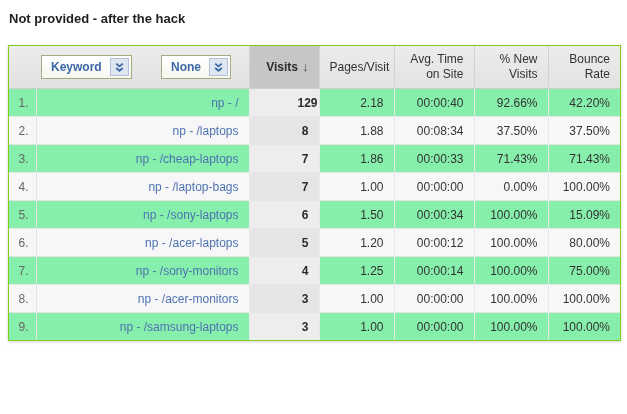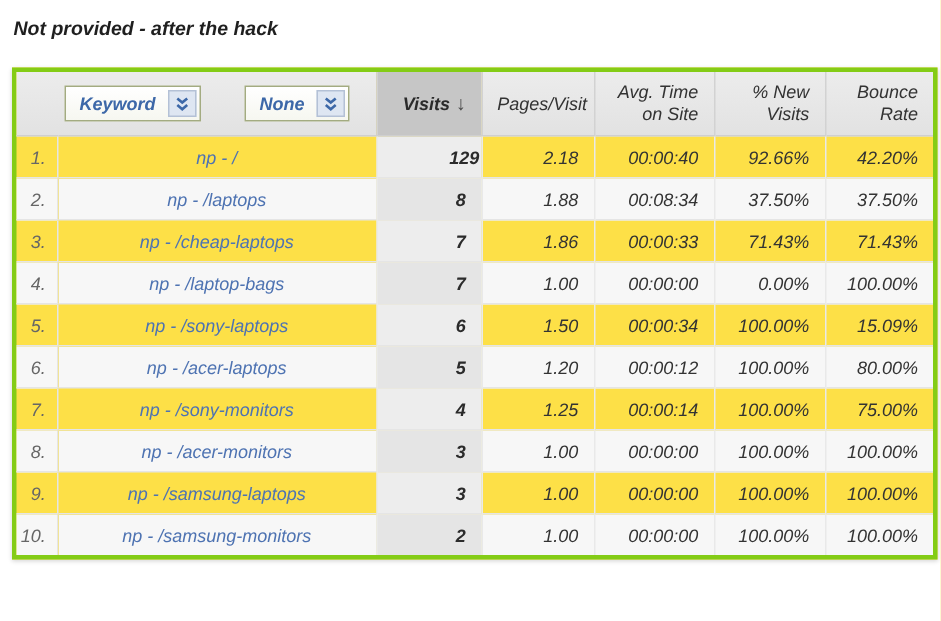--- a/index.html
+++ b/index.html
@@ -1,37 +1,37 @@
 <!DOCTYPE html>
 <html><head>
 <meta charset="utf-8">
 <style>
   html, body { margin:0; padding:0; background:#ffffff; }
   body {
     width:627px; height:414px; overflow:hidden;
     font-family:"Liberation Sans", sans-serif;
     color:#1a1a1a;
   }
-  .wrap { padding:8px;font-style:italic; }
+  .wrap { padding:8px; }
 
   .page-title {
     font-size:13px; font-weight:bold; color:#1f1f1f;
     margin:3px 0 0 1px;
   }
   .intro {
     font-size:13px; color:#262626;
     margin:21px 0 0 1px;
   }
 
   .table-shell {
     margin:19px 0 16px 0;
     width:611px;
-    border:3px solid #84cc16;
+    border:1px solid #84cc16;
     box-shadow:0 1px 3px rgba(0,0,0,0.18);
-    background:#fde047;
+    background:#86efac;
   }
   table {
     border-collapse:collapse; table-layout:fixed;
     width:100%; font-size:12px; color:#333;
   }
   col.c1{width:27px;} col.c2{width:213px;} col.c3{width:70px;}
   col.c4{width:75px;} col.c5{width:80px;} col.c6{width:74px;} col.c7{width:72px;}
 
   thead th {
     background:linear-gradient(#ececec,#e2e2e2);
@@ -65,21 +65,21 @@
   }
 
   tbody td {
     height:27px; padding:0 10px;
     border-top:1px solid #e5e5e5; vertical-align:middle;
   }
   td.c-num {
     text-align:right; color:#666; padding:0 7px 0 2px;
     border-right:1px solid #e5e5e5;
   }
-  td.c-kw { text-align:center; padding-left:10px; overflow:hidden; white-space:nowrap; }
+  td.c-kw { text-align:right; padding-left:10px; overflow:hidden; white-space:nowrap; }
   .kw-link { color:#4e73b2; text-decoration:none; cursor:pointer; }
   td.c-metric { text-align:right; border-left:1px solid #e9e9e9; }
   td.c-visits { font-weight:bold; background:#ededed; color:#2b2b2b;padding-left:48px; }
   tbody tr:nth-child(even) { background:#f7f7f7; }
   tbody tr:nth-child(even) td.c-visits { background:#e5e5e5; }
 </style>
 </head>
 <body>
 
 <div class="wrap">
@@ -212,25 +212,16 @@
   <tr>
     <td class="c-num">9.</td>
     <td class="c-kw"><a class="kw-link">np - /samsung-laptops</a></td>
     <td class="c-metric c-visits">3</td>
     <td class="c-metric">1.00</td>
     <td class="c-metric">00:00:00</td>
     <td class="c-metric">100.00%</td>
     <td class="c-metric">100.00%</td>
   </tr>
 
-  <tr>
-    <td class="c-num">10.</td>
-    <td class="c-kw"><a class="kw-link">np - /samsung-monitors</a></td>
-    <td class="c-metric c-visits">2</td>
-    <td class="c-metric">1.00</td>
-    <td class="c-metric">00:00:00</td>
-    <td class="c-metric">100.00%</td>
-    <td class="c-metric">100.00%</td>
-  </tr>
 </tbody>
     </table>
   </div>
 </div>
 
 </body></html>

